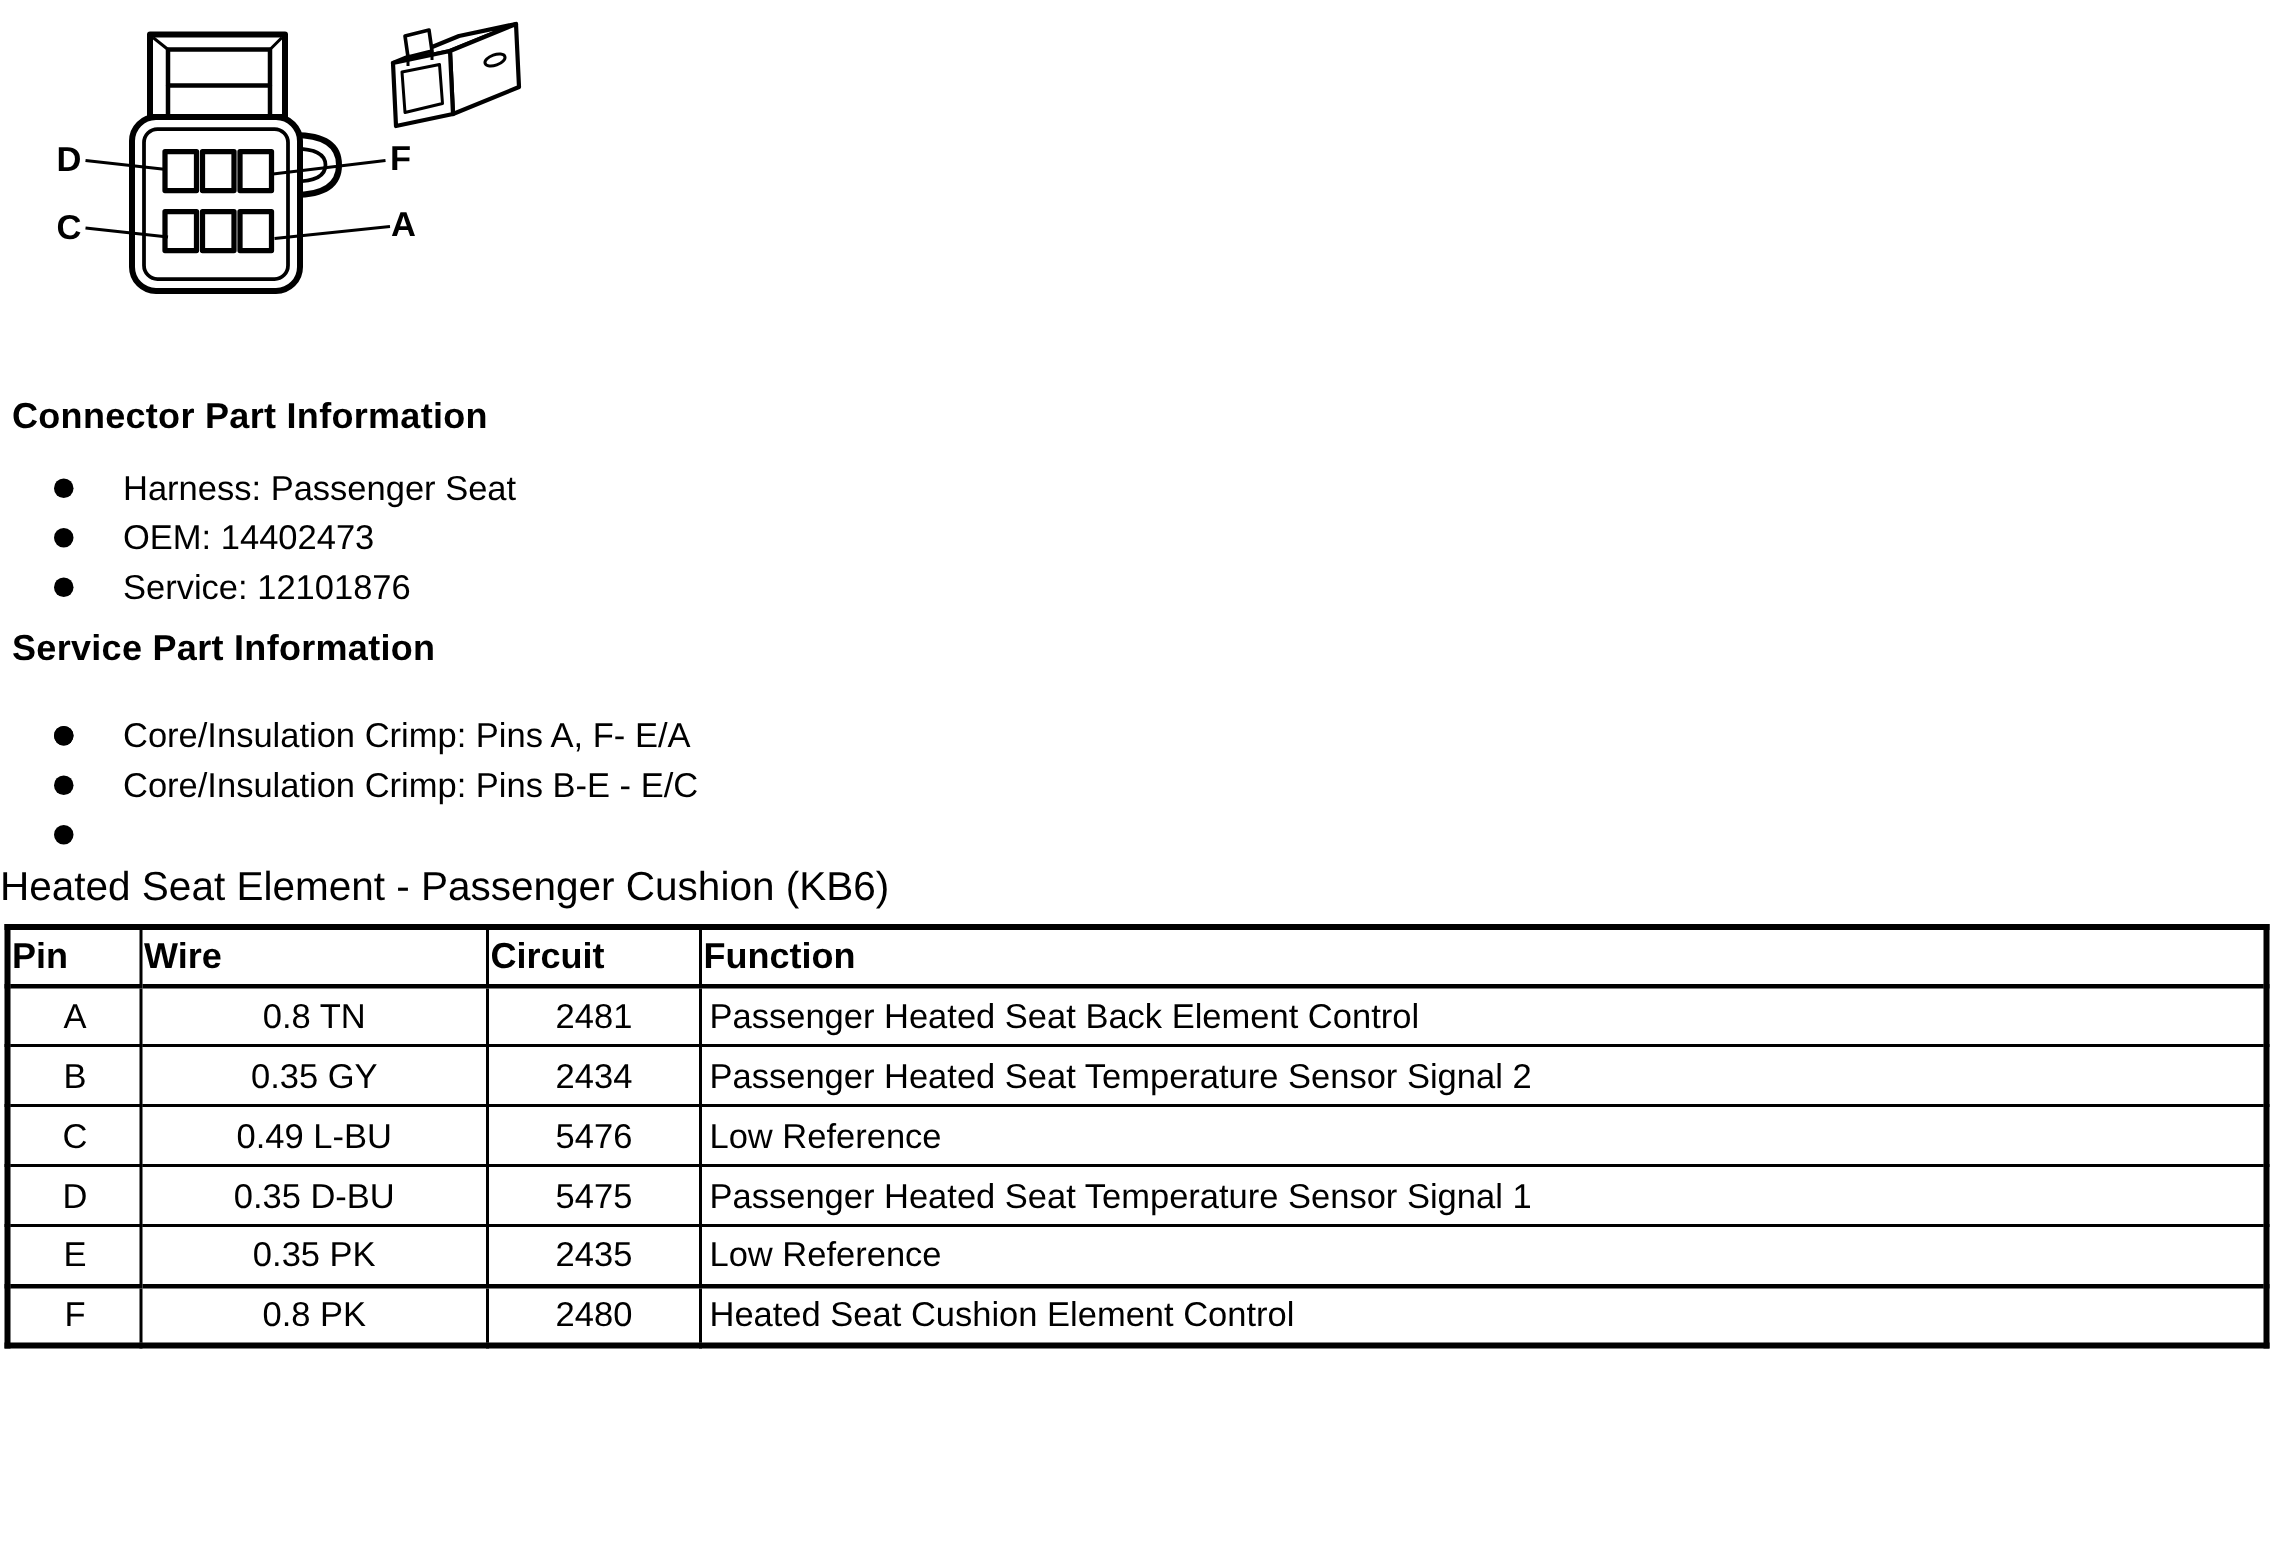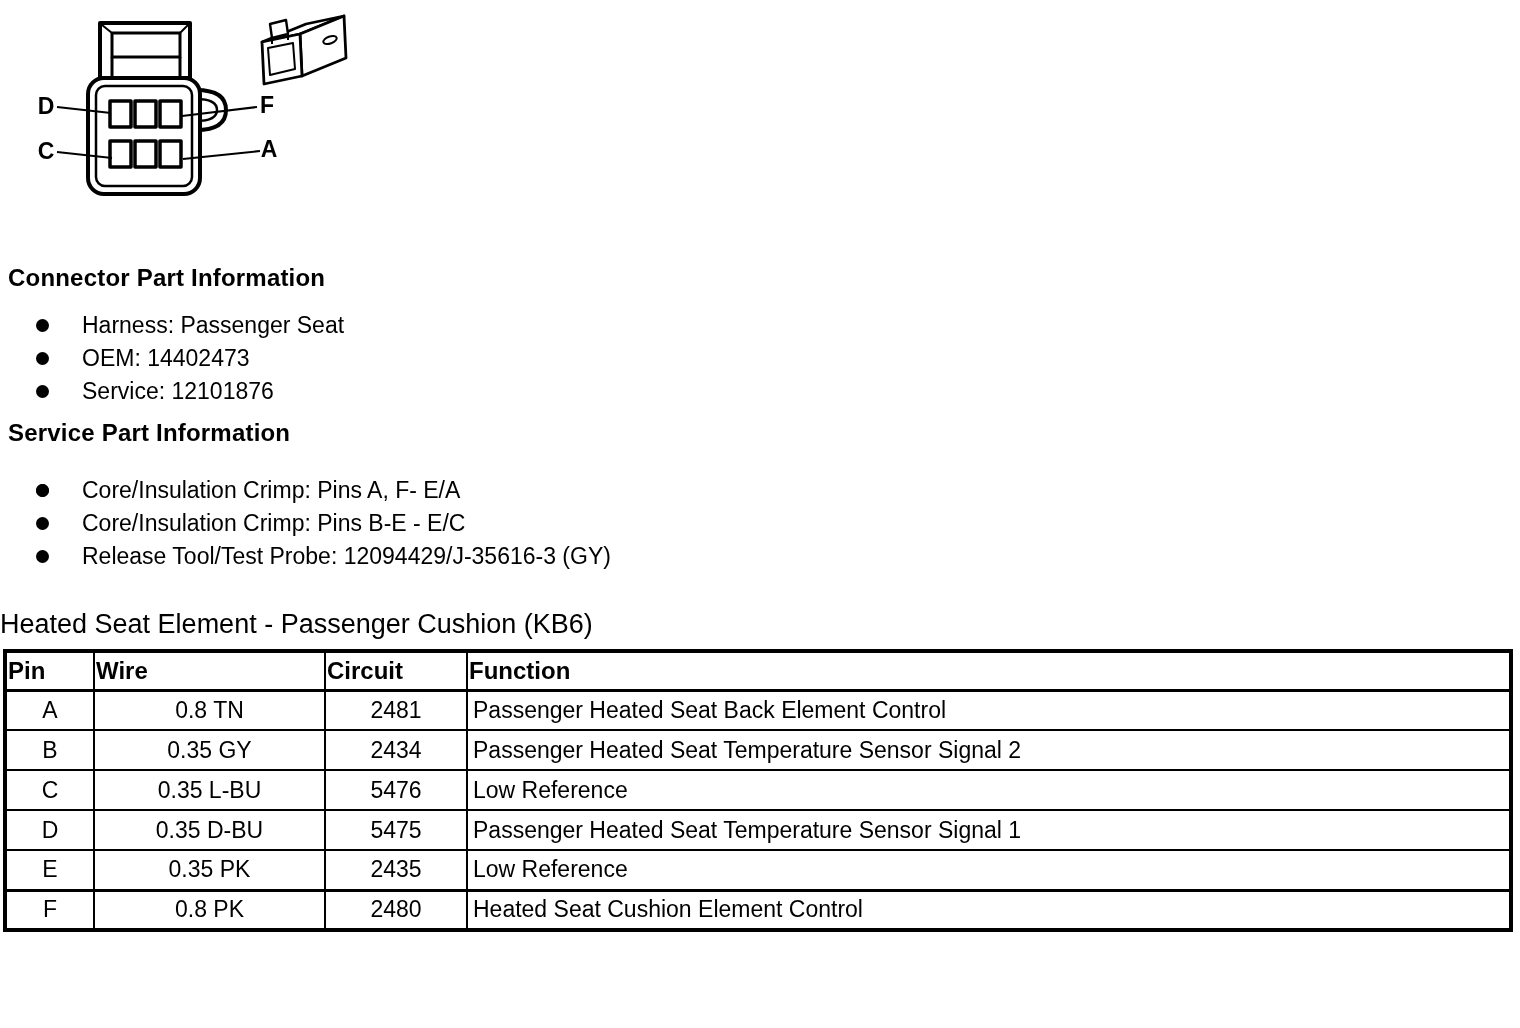--- a/index.html
+++ b/index.html
@@ -145,21 +145,20 @@
       <li>
         <span class="dot"></span>
         <span>Core/Insulation Crimp: Pins A, F- E/A</span>
       </li>
       <li>
         <span class="dot"></span>
         <span>Core/Insulation Crimp: Pins B-E - E/C</span>
       </li>
       <li>
         <span class="dot"></span>
-        <span>Release Tool/Test Probe: 12094429/J-35616-3 (GY)</span>
       </li>
     </ul>
 
     <div class="table-title">Heated Seat Element - Passenger Cushion (KB6)</div>
 
     <table class="pinout">
       <colgroup>
         <col style="width:89px">
         <col style="width:231px">
         <col style="width:142px">
@@ -181,21 +180,21 @@
           <td class="function-cell">Passenger Heated Seat Back Element Control</td>
         </tr>
         <tr>
           <td>B</td>
           <td>0.35 GY</td>
           <td>2434</td>
           <td class="function-cell">Passenger Heated Seat Temperature Sensor Signal 2</td>
         </tr>
         <tr>
           <td>C</td>
-          <td>0.35 L-BU</td>
+          <td>0.49 L-BU</td>
           <td>5476</td>
           <td class="function-cell">Low Reference</td>
         </tr>
         <tr>
           <td>D</td>
           <td>0.35 D-BU</td>
           <td>5475</td>
           <td class="function-cell">Passenger Heated Seat Temperature Sensor Signal 1</td>
         </tr>
         <tr>

